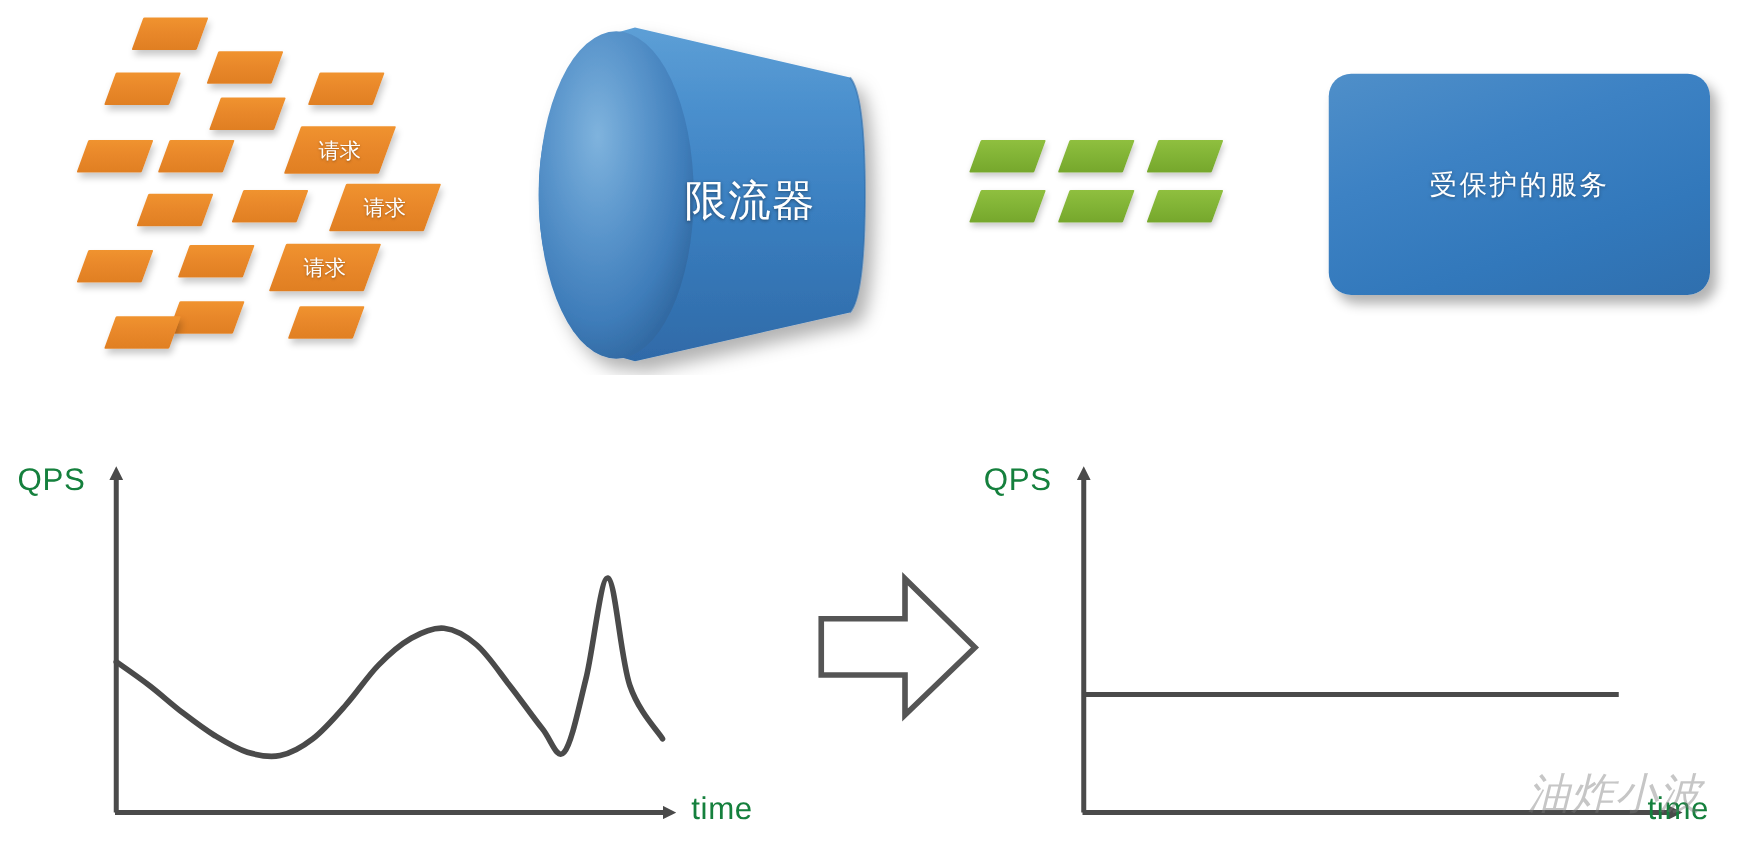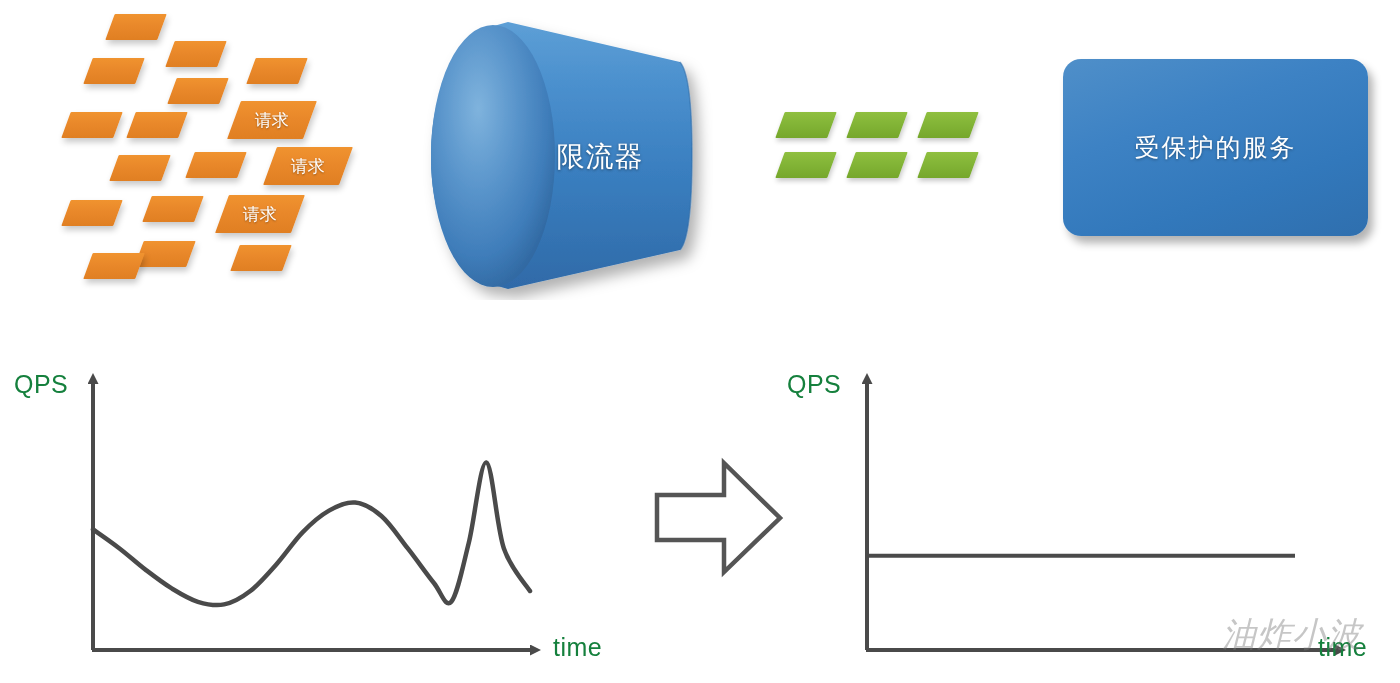--- a/index.html
+++ b/index.html
@@ -56,21 +56,21 @@
     top: 0px;
     width: 330px;
     height: 300px;
   }
   .funnel-label {
     position: absolute;
     left: 540px;
     top: 138px;
     width: 120px;
     color: #ffffff;
-    font-size: 28px;
+    font-size: 34px;
     letter-spacing: 1px;
     text-align: center;
     text-shadow: 0 1px 3px rgba(0,0,0,0.45);
     pointer-events: none;
   }
 
   
   .service-box {
     position: absolute;
     left: 1063px;
@@ -79,21 +79,21 @@
     height: 177px;
     border-radius: 18px;
     background: linear-gradient(160deg, #4f8fc9 0%, #3d82c4 35%, #3278bb 70%, #2f6fae 100%);
     box-shadow: 5px 7px 9px rgba(0,0,0,0.30);
     display: flex;
     align-items: center;
     justify-content: center;
   }
   .service-box-label {
     color: #ffffff;
-    font-size: 25px;
+    font-size: 22px;
     letter-spacing: 2px;
     text-shadow: 0 1px 3px rgba(0,0,0,0.35);
   }
 
   
   .chart-svg {
     position: absolute;
     left: 0;
     top: 0;
     width: 1400px;

